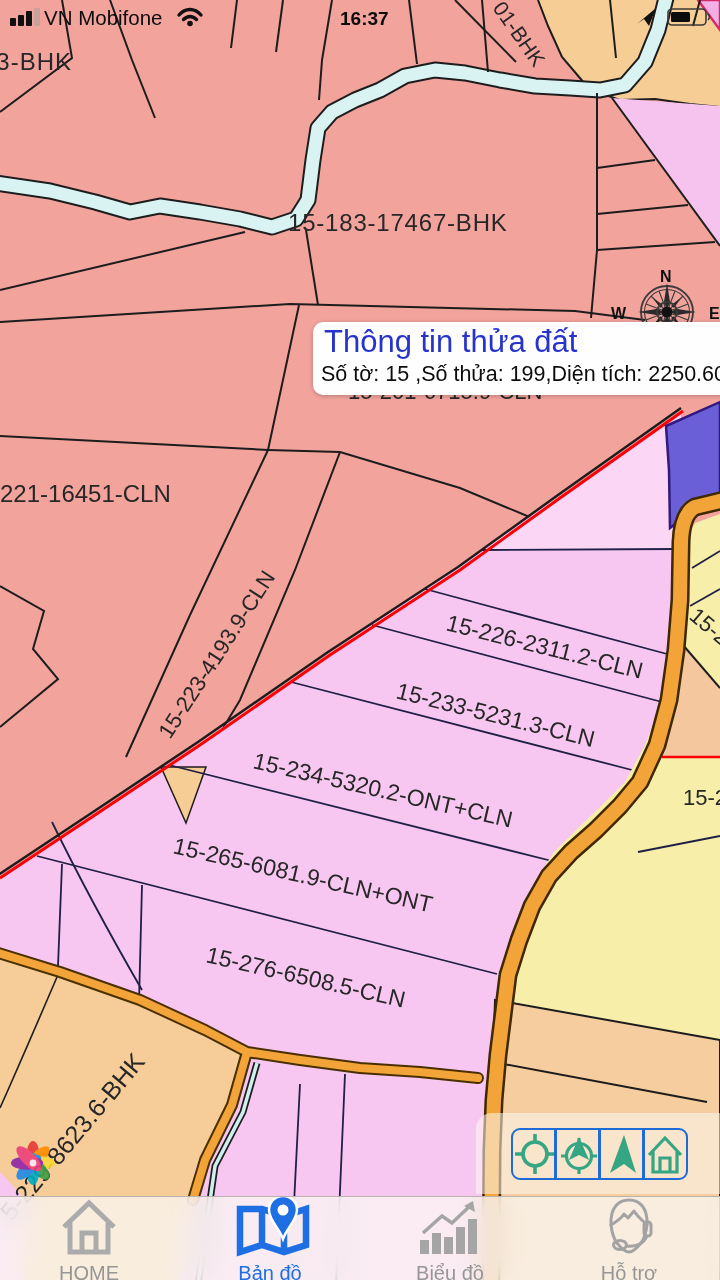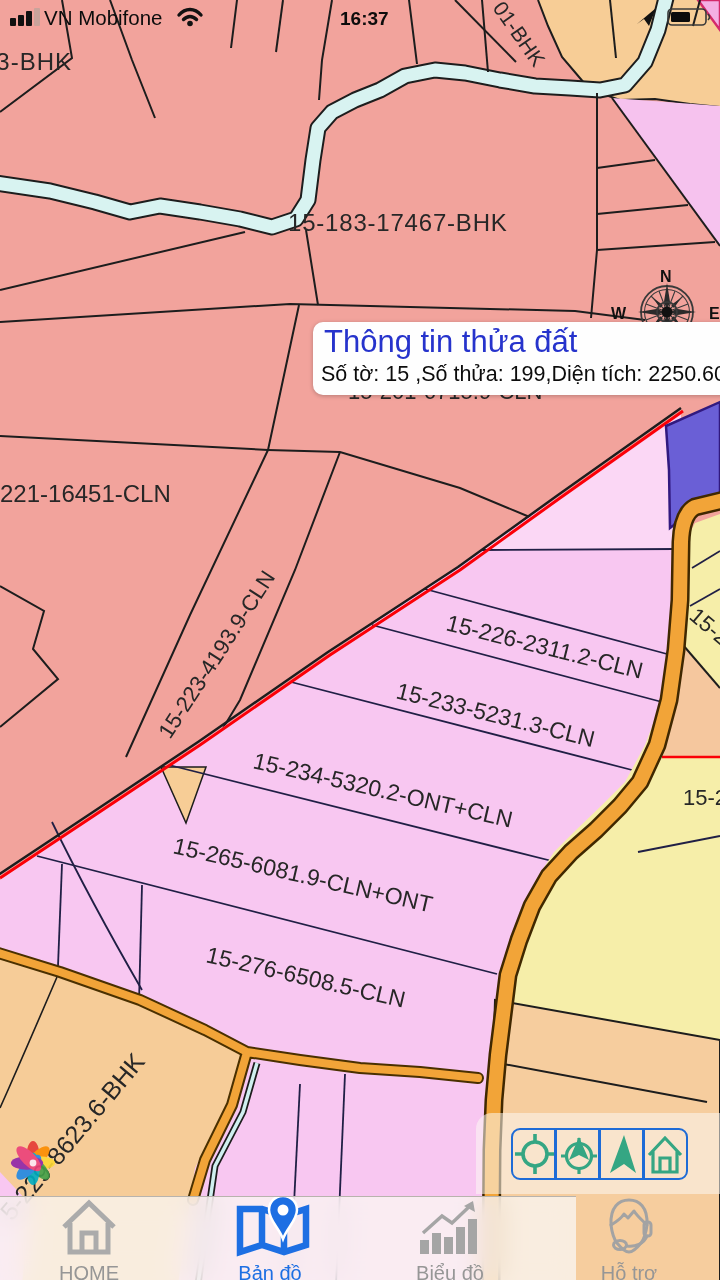--- a/index.html
+++ b/index.html
@@ -8,21 +8,21 @@
   .maplabel{font-family:"Liberation Sans",sans-serif;fill:#272727;}
   
   #infobox{position:absolute;left:313px;top:322px;width:420px;height:73px;background:#FEFEFE;border-radius:10px 0 0 10px;box-shadow:0 1px 4px rgba(0,0,0,0.25);}
   #infobox .title{color:#2633CC;font-size:31px;margin:2px 0 0 11px;white-space:nowrap;}
   #infobox .body{color:#0c0c0c;font-size:21.5px;margin:2px 0 0 8px;white-space:nowrap;}
   
   #ctlpanel{position:absolute;left:476px;top:1113px;width:244px;height:81px;background:rgba(252,248,243,0.55);border-radius:16px 0 0 0;}
   #ctlstrip{position:absolute;left:35px;top:15px;width:173px;height:48px;border:2.5px solid #1E6BD6;border-radius:9px;}
   .ctlsep{position:absolute;top:0;width:3px;height:48px;background:#1E6BD6;}
   
-  #tabbar{position:absolute;left:0;top:1196px;width:576px;height:84px;background:rgba(250,246,242,0.78);backdrop-filter:blur(12px);border-top:1px solid #b8b3ad;}
+  #tabbar{position:absolute;left:0;top:1196px;width:720px;height:84px;background:rgba(250,246,242,0.78);backdrop-filter:blur(12px);border-top:1px solid #b8b3ad;}
   .tab{position:absolute;top:0;width:120px;text-align:center;}
   .tab .lbl{font-size:20px;color:#969696;margin-top:1px;}
   .tab .lbl.sel{color:#1D6FE3;}
 </style>
 </head>
 <body>
 <div id="app">
 <svg id="mapsvg" width="720" height="1280" viewBox="0 0 720 1280">
 
   <rect x="0" y="0" width="720" height="1280" fill="#F2A39C"></rect>

